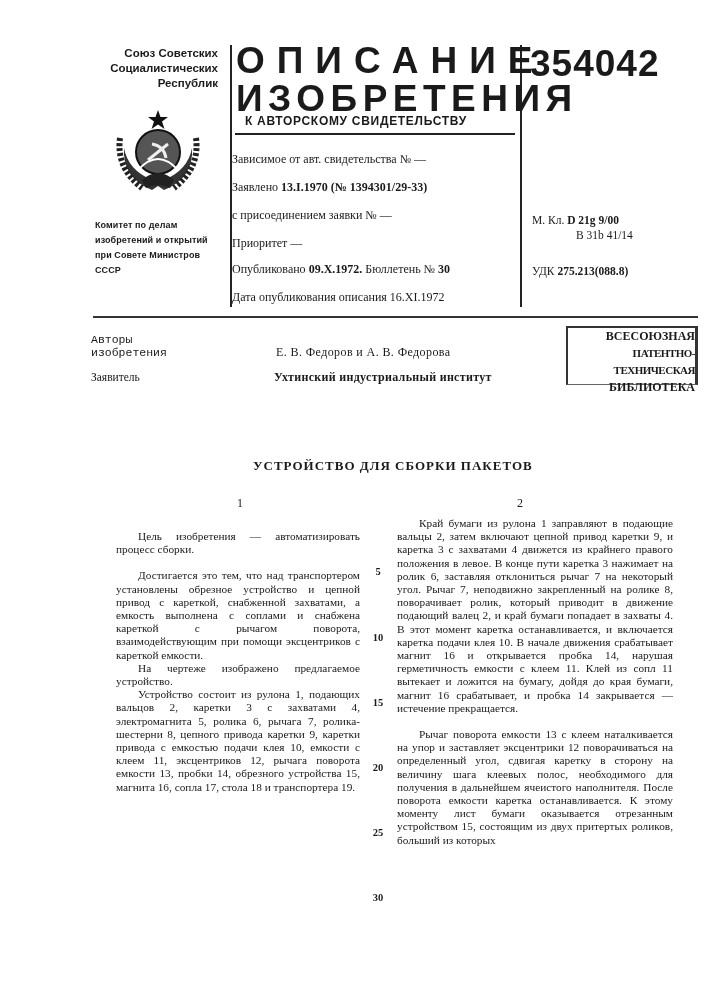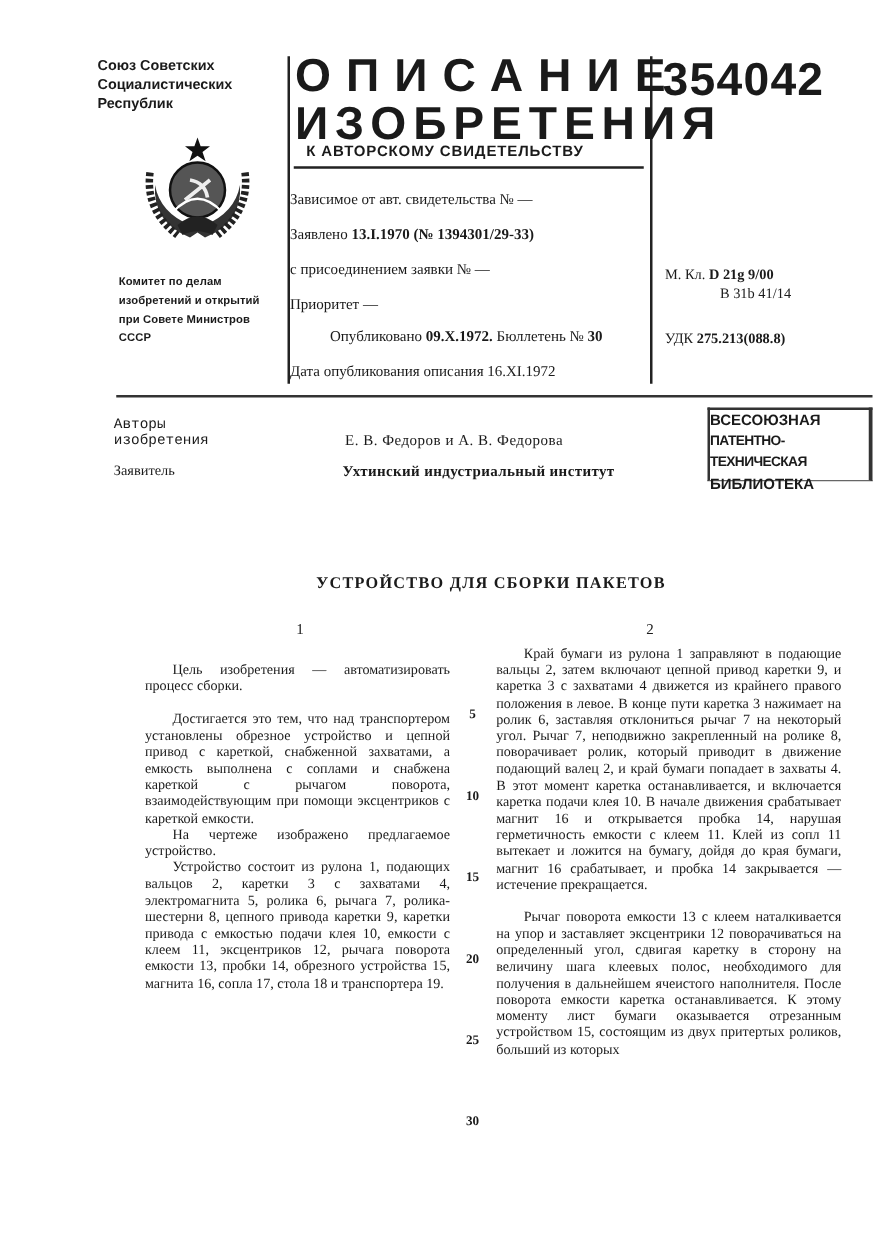--- a/index.html
+++ b/index.html
@@ -2,21 +2,21 @@
 <html><head>
   <meta charset="utf-8">
   <style>
     html, body { margin:0; padding:0; background:#ffffff; }
     body { width:707px; height:1000px; position:relative; overflow:hidden; color:#1a1a1a;
            font-family:"Liberation Serif", serif; }
     .abs { position:absolute; }
     .sans { font-family:"Liberation Sans", sans-serif; }
 
     
-    .country { left:78px; top:46px; width:130px; text-align:left; font-size:11.5px; line-height:15px; font-weight:bold; }
+    .country { left:88px; top:46px; width:130px; text-align:right; font-size:11.5px; line-height:15px; font-weight:bold; }
     .emblem { left:112px; top:108px; width:92px; height:90px; }
     .committee { left:95px; top:218px; width:130px; font-size:9px; line-height:15px; font-weight:bold; letter-spacing:0.1px; }
 
     .vline { left:230px; top:45px; width:2px; height:262px; background:#222; }
     .vline2 { left:520px; top:45px; width:2px; height:262px; background:#222; }
 
     .title1 { left:236px; top:42px; font-size:37px; font-weight:bold; letter-spacing:12px; line-height:38px; }
     .title2 { left:236px; top:80px; font-size:37px; font-weight:bold; letter-spacing:5.5px; line-height:38px; }
     .subtitle { left:245px; top:114px; font-size:12px; font-weight:bold; letter-spacing:0.7px; }
     .subline { left:235px; top:133px; width:280px; height:2px; background:#222; }
@@ -28,21 +28,21 @@
     .mkl { left:532px; top:169px; font-size:11.5px; line-height:15px;margin-top:44px; }
     .udk { left:532px; top:265px; font-size:11.5px; }
 
     .hrule { left:93px; top:316px; width:605px; height:2px; background:#333; }
 
     .lab { left:91px; font-size:11.5px; line-height:13px; }
     .authors { left:276px; top:345px; font-size:12px; letter-spacing:0.4px; }
     .applicant { left:274px; top:370px; font-size:12px; font-weight:bold; letter-spacing:0.3px; }
 
     .stamp { left:566px; top:326px; width:127px; height:56px; border-left:2px solid #333; border-top:2px solid #333;
-             border-right:3px solid #333; border-bottom:1px solid #666; text-align:left; font-size:12px; line-height:17px; font-weight:bold; }
+             border-right:3px solid #333; border-bottom:1px solid #666; text-align:right; font-size:12px; line-height:17px; font-weight:bold;font-family:Liberation Serif, serif; }
     .stamp div:nth-child(2){ letter-spacing:-0.5px; font-size:11px; }
 
     .doc-title { left:253px; top:458px; font-size:13px; font-weight:bold; letter-spacing:1px; }
 
     .colnum { font-size:12px; }
     .col { font-size:11.3px; line-height:13.2px; text-align:justify; }
     .col p { margin:0; text-indent:22px; }
     .col .gap { height:13px; }
     .col1 { left:116px; top:517px; width:244px; }
     .col2 { left:397px; top:517px; width:276px; }
@@ -85,21 +85,21 @@
 <div class="abs subtitle sans">К АВТОРСКОМУ СВИДЕТЕЛЬСТВУ</div>
 <div class="abs subline"></div>
 
 <div class="abs meta" style="top:152px;">Зависимое от авт. свидетельства № —</div>
 <div class="abs meta" style="top:180px;">
   <span>Заявлено</span>
   <b>13.I.1970 (№ 1394301/29-33)</b>
 </div>
 <div class="abs meta" style="top:208px;">с присоединением заявки № —</div>
 <div class="abs meta" style="top:236px;">Приоритет —</div>
-<div class="abs meta" style="top:262px;margin-left:32px;">
+<div class="abs meta" style="top:262px;">
   <span>Опубликовано</span>
   <b>09.X.1972.</b>
   <span>Бюллетень №</span>
   <b>30</b>
 </div>
 <div class="abs meta" style="top:290px;">Дата опубликования описания 16.XI.1972</div>
 
 <div class="abs patno sans">354042</div>
 <div class="abs mkl">
   <div><span>М. Кл.</span> <b>D 21g 9/00</b></div>

